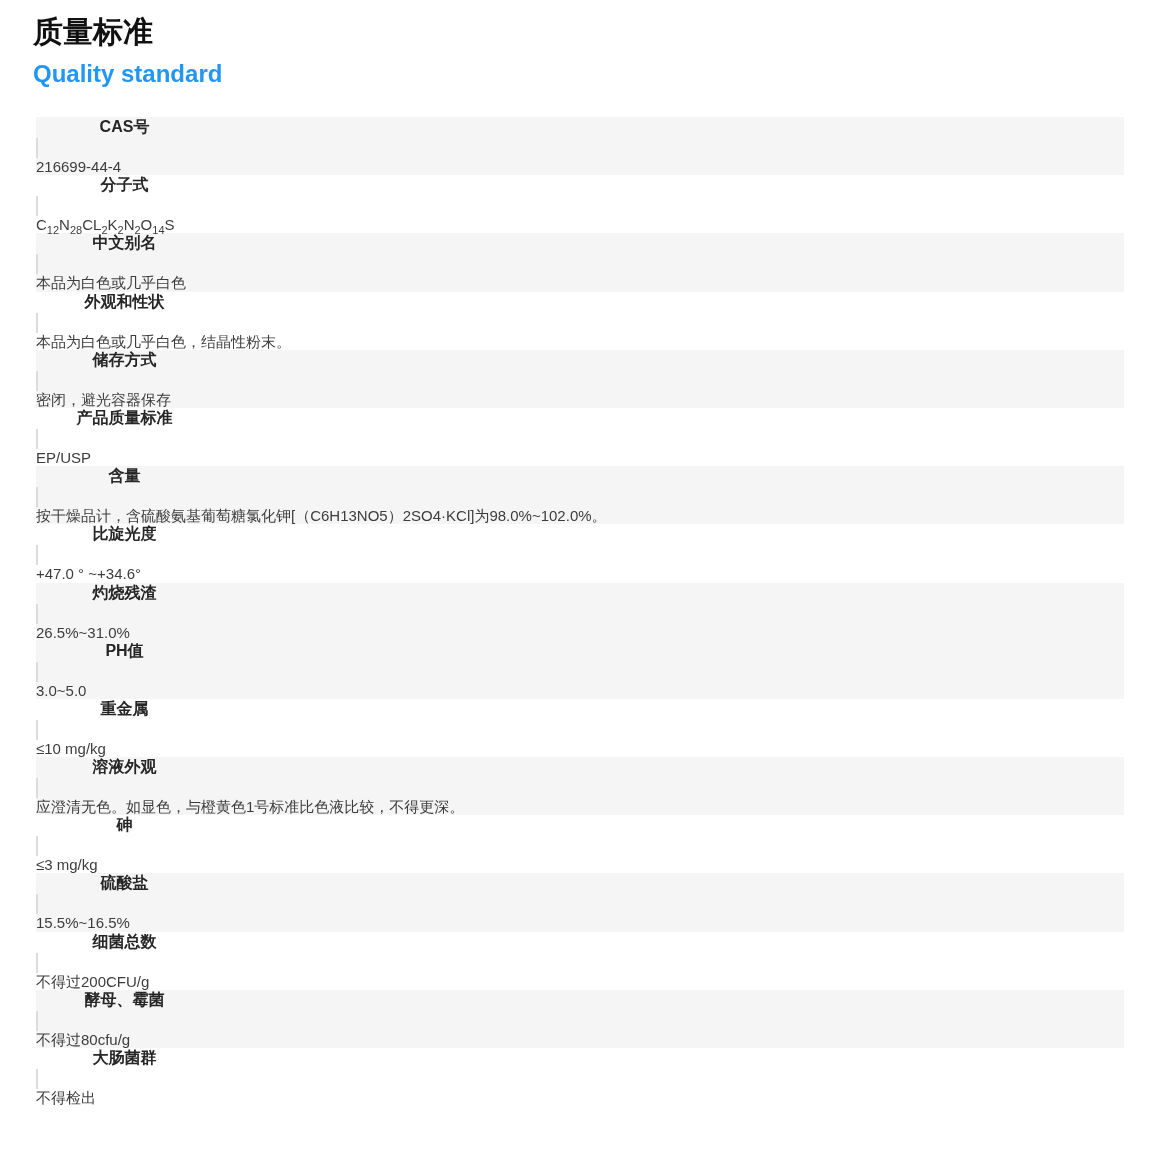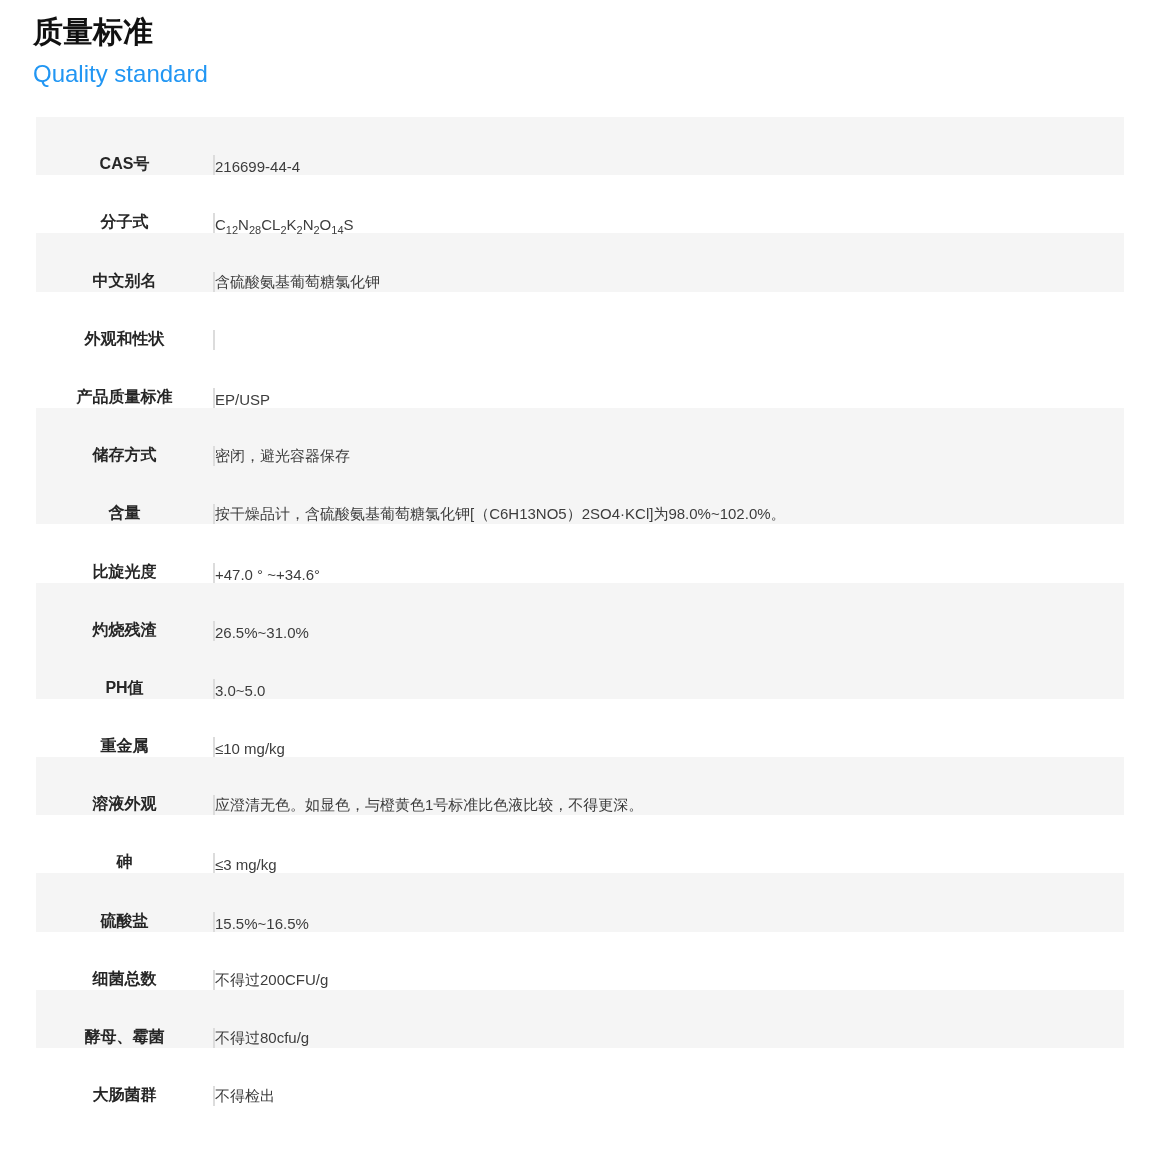--- a/index.html
+++ b/index.html
@@ -24,34 +24,35 @@
     margin:0;
     font-size:30px;
     line-height:1.15;
     font-weight:700;
     color:var(--title-color);
   }
   .title-en{
     margin-top:11px;
     font-size:24px;
     line-height:1.1;
-    font-weight:400;
+    font-weight:700;
     color:var(--accent);
   }
   .spec-table{
     position:absolute;
     top:117px;
     left:36px;
     width:1088px;
   }
   .row{
     display:flex;
-    align-items:flex-end;
+    align-items:flex-start;
     height:58.2px;
     background:#ffffff;
+    flex-direction:column;
   }
   .row.stripe{background:var(--stripe);}
   .cell-label{
     width:177px;
     flex:none;
     text-align:center;
     font-size:16px;
     font-weight:700;
     color:var(--label-color);
   }
@@ -86,35 +87,36 @@
       <div class="cell-value">216699-44-4</div>
     </div>
     <div class="row">
       <div class="cell-label">分子式</div>
       <div class="cell-divider"></div>
       <div class="cell-value">C<sub>12</sub>N<sub>28</sub>CL<sub>2</sub>K<sub>2</sub>N<sub>2</sub>O<sub>14</sub>S</div>
     </div>
     <div class="row stripe">
       <div class="cell-label">中文别名</div>
       <div class="cell-divider"></div>
-      <div class="cell-value">含硫酸氨基葡萄糖氯化钾</div>
+      <div class="cell-value">本品为白色或几乎白色</div>
     </div>
     <div class="row">
       <div class="cell-label">外观和性状</div>
       <div class="cell-divider"></div>
+      <div class="cell-value">本品为白色或几乎白色，结晶性粉末。</div>
+    </div>
+    <div class="row stripe">
+      <div class="cell-label">储存方式</div>
+      <div class="cell-divider"></div>
+      <div class="cell-value">密闭，避光容器保存</div>
     </div>
     <div class="row">
       <div class="cell-label">产品质量标准</div>
       <div class="cell-divider"></div>
       <div class="cell-value">EP/USP</div>
-    </div>
-    <div class="row stripe">
-      <div class="cell-label">储存方式</div>
-      <div class="cell-divider"></div>
-      <div class="cell-value">密闭，避光容器保存</div>
     </div>
     <div class="row stripe">
       <div class="cell-label">含量</div>
       <div class="cell-divider"></div>
       <div class="cell-value">按干燥品计，含硫酸氨基葡萄糖氯化钾[（C6H13NO5）2SO4·KCl]为98.0%~102.0%。</div>
     </div>
     <div class="row">
       <div class="cell-label">比旋光度</div>
       <div class="cell-divider"></div>
       <div class="cell-value">+47.0 ° ~+34.6°</div>

